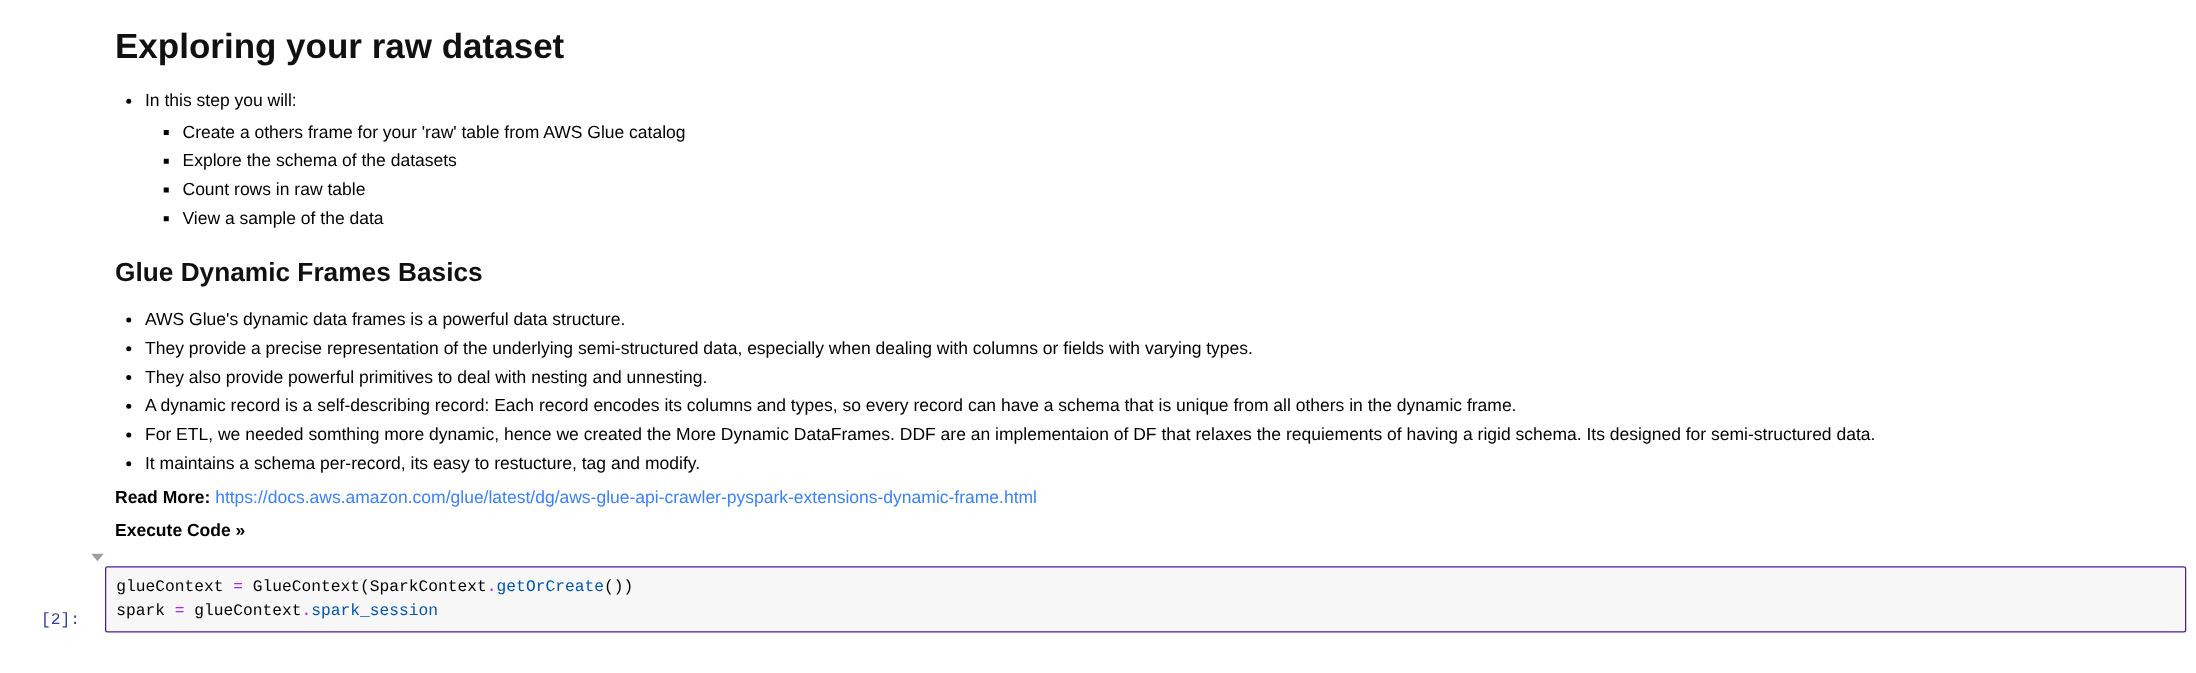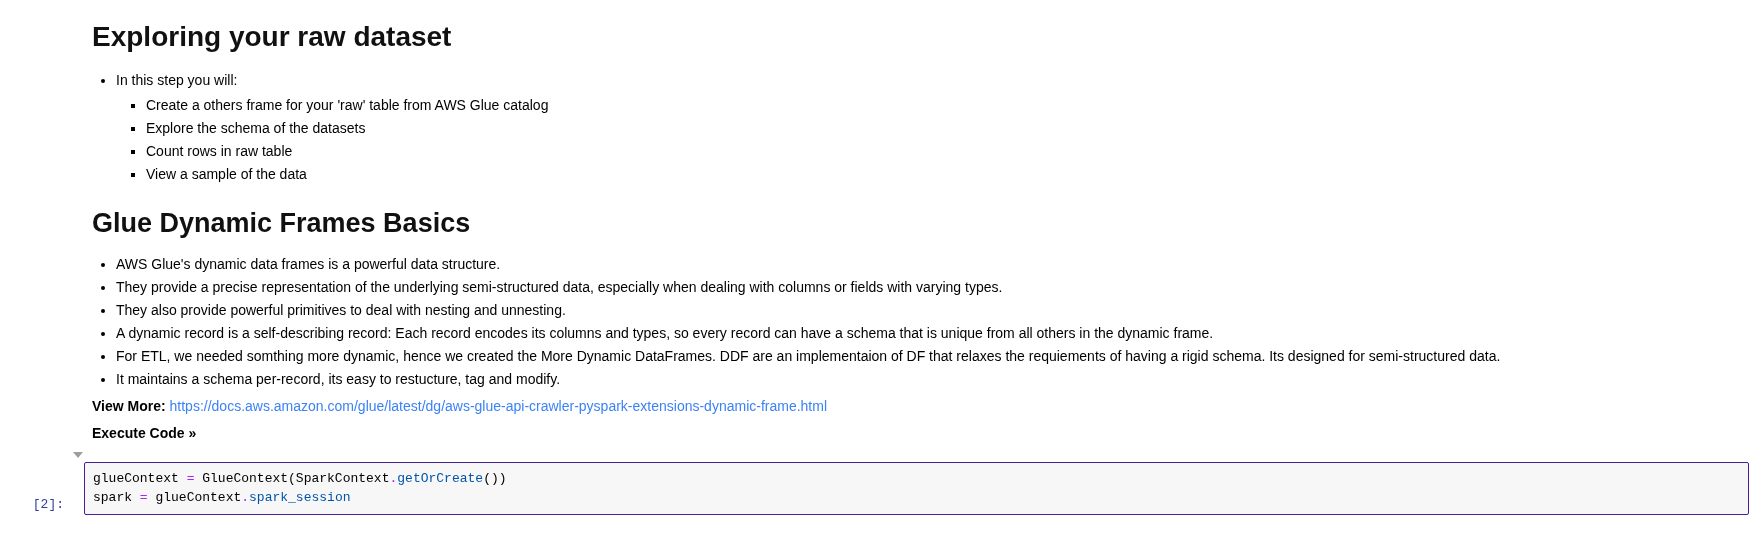--- a/index.html
+++ b/index.html
@@ -44,21 +44,21 @@
       flex: 1 1 auto;
       padding: 4px 8px 8px 8px;
     }
     .md-cell h1 {
       font-size: 28px;
       font-weight: 700;
       margin: 4px 0 12px 0;
       color: #111;
     }
     .md-cell h2 {
-      font-size: 27px;
+      font-size: 21px;
       font-weight: 700;
       margin: 18px 0 10px 0;
       color: #111;
     }
     .md-cell p { margin: 6px 0; }
     .md-cell strong { font-weight: 700; }
     .md-cell ul {
       list-style: disc;
       padding-left: 24px;
       margin: 4px 0;
@@ -118,21 +118,21 @@
       <ul>
         <li>AWS Glue's dynamic data frames is a powerful data structure.</li>
         <li>They provide a precise representation of the underlying semi-structured data, especially when dealing with columns or fields with varying types.</li>
         <li>They also provide powerful primitives to deal with nesting and unnesting.</li>
         <li>A dynamic record is a self-describing record: Each record encodes its columns and types, so every record can have a schema that is unique from all others in the dynamic frame.</li>
         <li>For ETL, we needed somthing more dynamic, hence we created the More Dynamic DataFrames. DDF are an implementaion of DF that relaxes the requiements of having a rigid schema. Its designed for semi-structured data.</li>
         <li>It maintains a schema per-record, its easy to restucture, tag and modify.</li>
       </ul>
 
       <p>
-        <strong>View More: </strong><a href="#">https://docs.aws.amazon.com/glue/latest/dg/aws-glue-api-crawler-pyspark-extensions-dynamic-frame.html</a>
+        <strong>Read More: </strong><a href="#">https://docs.aws.amazon.com/glue/latest/dg/aws-glue-api-crawler-pyspark-extensions-dynamic-frame.html</a>
       </p>
 
       <p>
         <strong>Execute Code »</strong>
       </p>
 
     </div>
   </div>
 
   <div class="cell">

